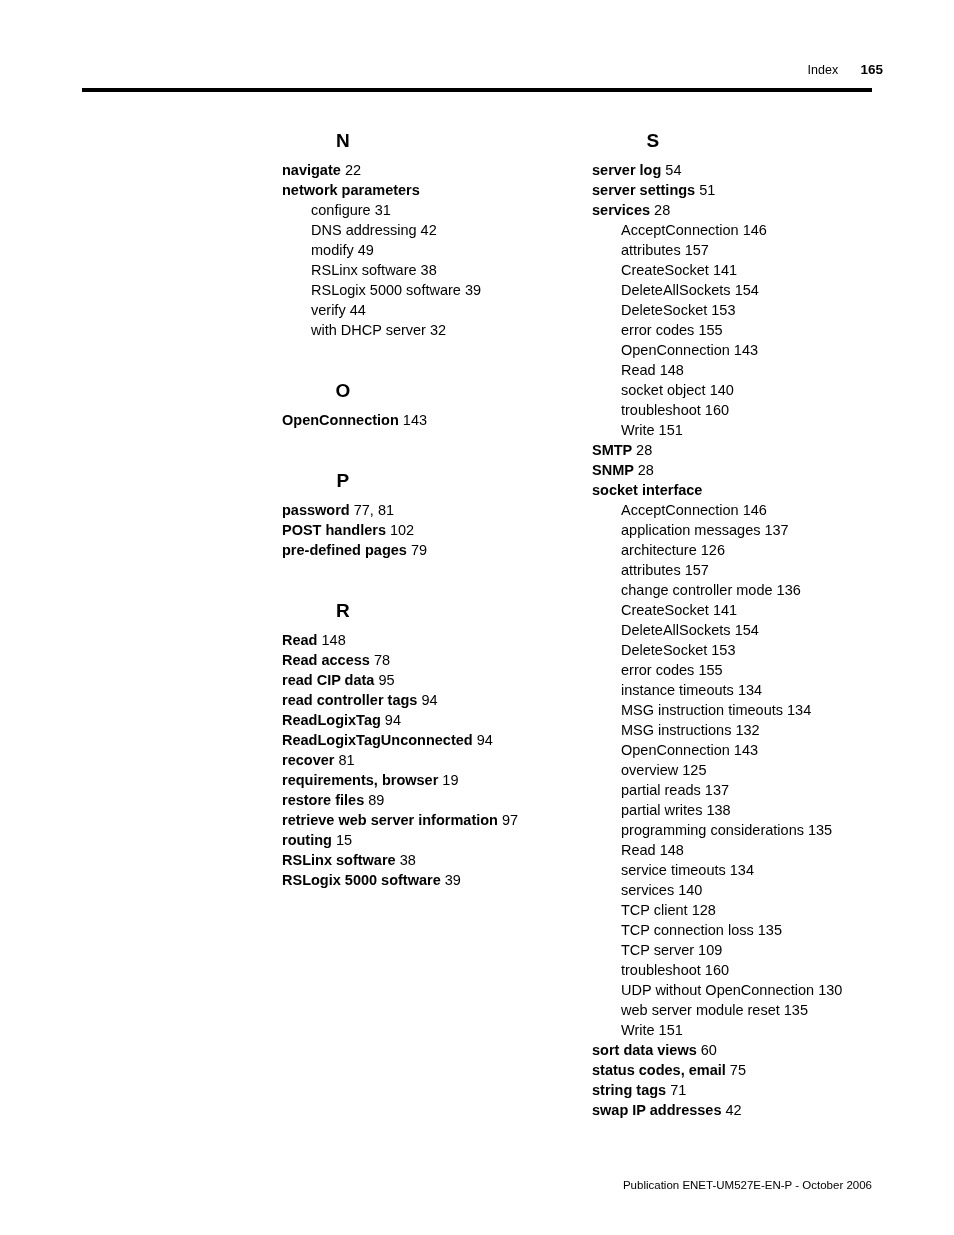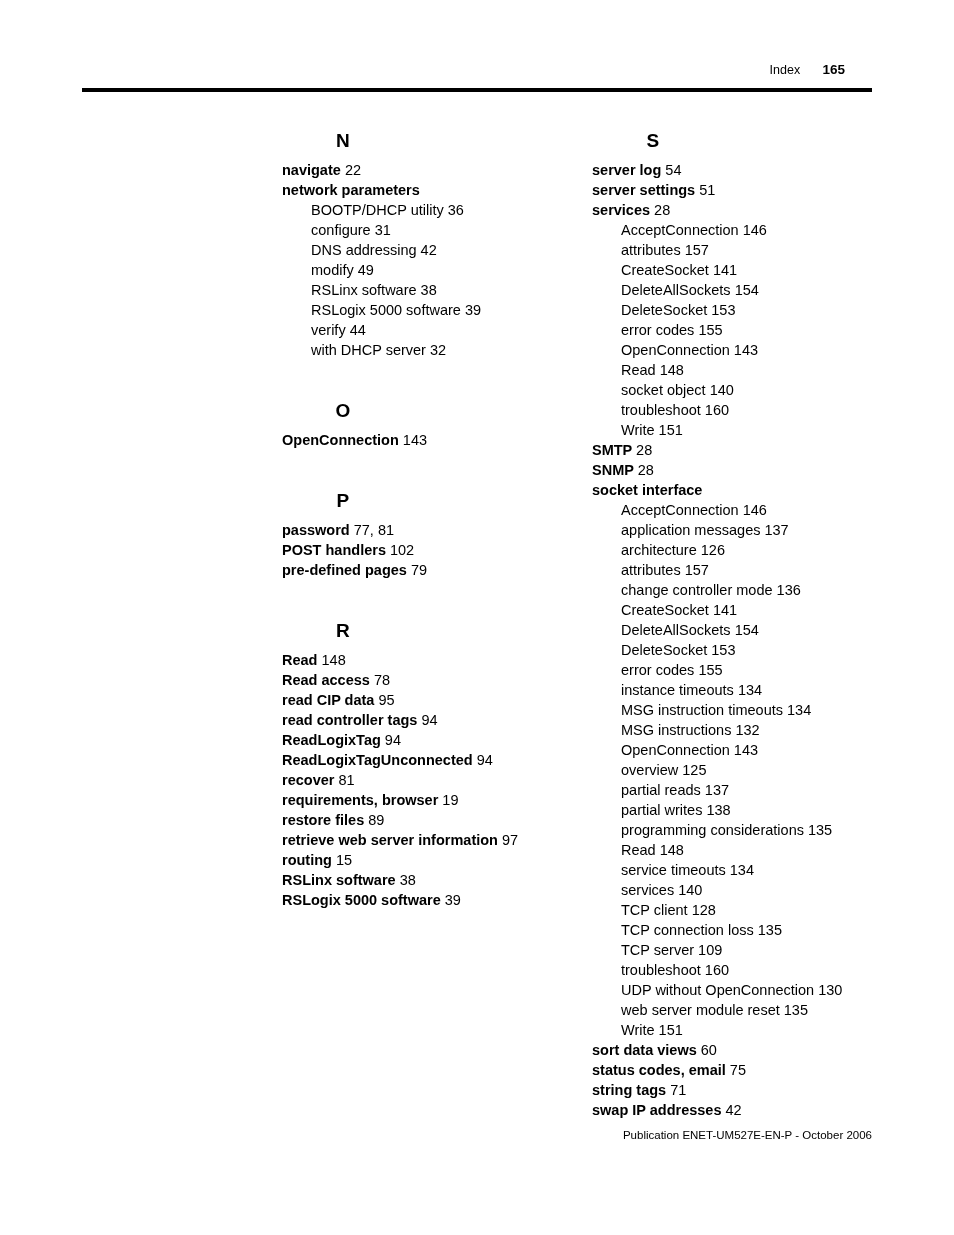--- a/index.html
+++ b/index.html
@@ -12,41 +12,41 @@
     height: 1235px;
     position: relative;
     font-family: "Liberation Sans", sans-serif;
     color: #000000;
     overflow: hidden;
   }
 
   
   #page-header {
     position: absolute;
-    left: 64px;
+    left: 94px;
     top: 62px;
     width: 790px;
     height: 26px;
   }
   #header-inner {
     display: flex;
     justify-content: flex-end;
     align-items: baseline;
   }
   #header-index-label {
     font-size: 12.5px;
     font-weight: normal;
     letter-spacing: 0.1px;
     color: #000;
   }
   #header-page-number {
     font-size: 13.5px;
     font-weight: bold;
     margin-left: 22px;
-    margin-right: 9px;
+    margin-right: 1px;
     color: #000;
   }
   #header-rule {
     position: absolute;
     left: 82px;
     top: 88px;
     width: 790px;
     height: 4px;
     background: #000000;
   }
@@ -104,21 +104,21 @@
     font-weight: normal;
   }
   .section-gap {
     height: 36px;
   }
 
   
   #page-footer {
     position: absolute;
     left: 82px;
-    top: 1128px;
+    top: 1178px;
     width: 790px;
     text-align: right;
     font-size: 11.5px;
     line-height: 14px;
     color: #000;
   }
 </style>
 </head>
 <body>
 
@@ -130,21 +130,20 @@
 </div>
 <div id="header-rule"></div>
 
 <div id="index-body">
   <div class="index-column" id="column-left">
       <div class="letter-section">
         <div class="section-letter">N</div>
         <ul class="entry-list">
           <li class="entry entry-main"><span class="entry-term">navigate</span> <span class="entry-pages">22</span></li>
           <li class="entry entry-main"><span class="entry-term">network parameters</span></li>
-          <li class="entry entry-sub"><span class="entry-term">BOOTP/DHCP utility</span> <span class="entry-pages">36</span></li>
           <li class="entry entry-sub"><span class="entry-term">configure</span> <span class="entry-pages">31</span></li>
           <li class="entry entry-sub"><span class="entry-term">DNS addressing</span> <span class="entry-pages">42</span></li>
           <li class="entry entry-sub"><span class="entry-term">modify</span> <span class="entry-pages">49</span></li>
           <li class="entry entry-sub"><span class="entry-term">RSLinx software</span> <span class="entry-pages">38</span></li>
           <li class="entry entry-sub"><span class="entry-term">RSLogix 5000 software</span> <span class="entry-pages">39</span></li>
           <li class="entry entry-sub"><span class="entry-term">verify</span> <span class="entry-pages">44</span></li>
           <li class="entry entry-sub"><span class="entry-term">with DHCP server</span> <span class="entry-pages">32</span></li>
         </ul>
       </div>
       <div class="section-gap"></div>

